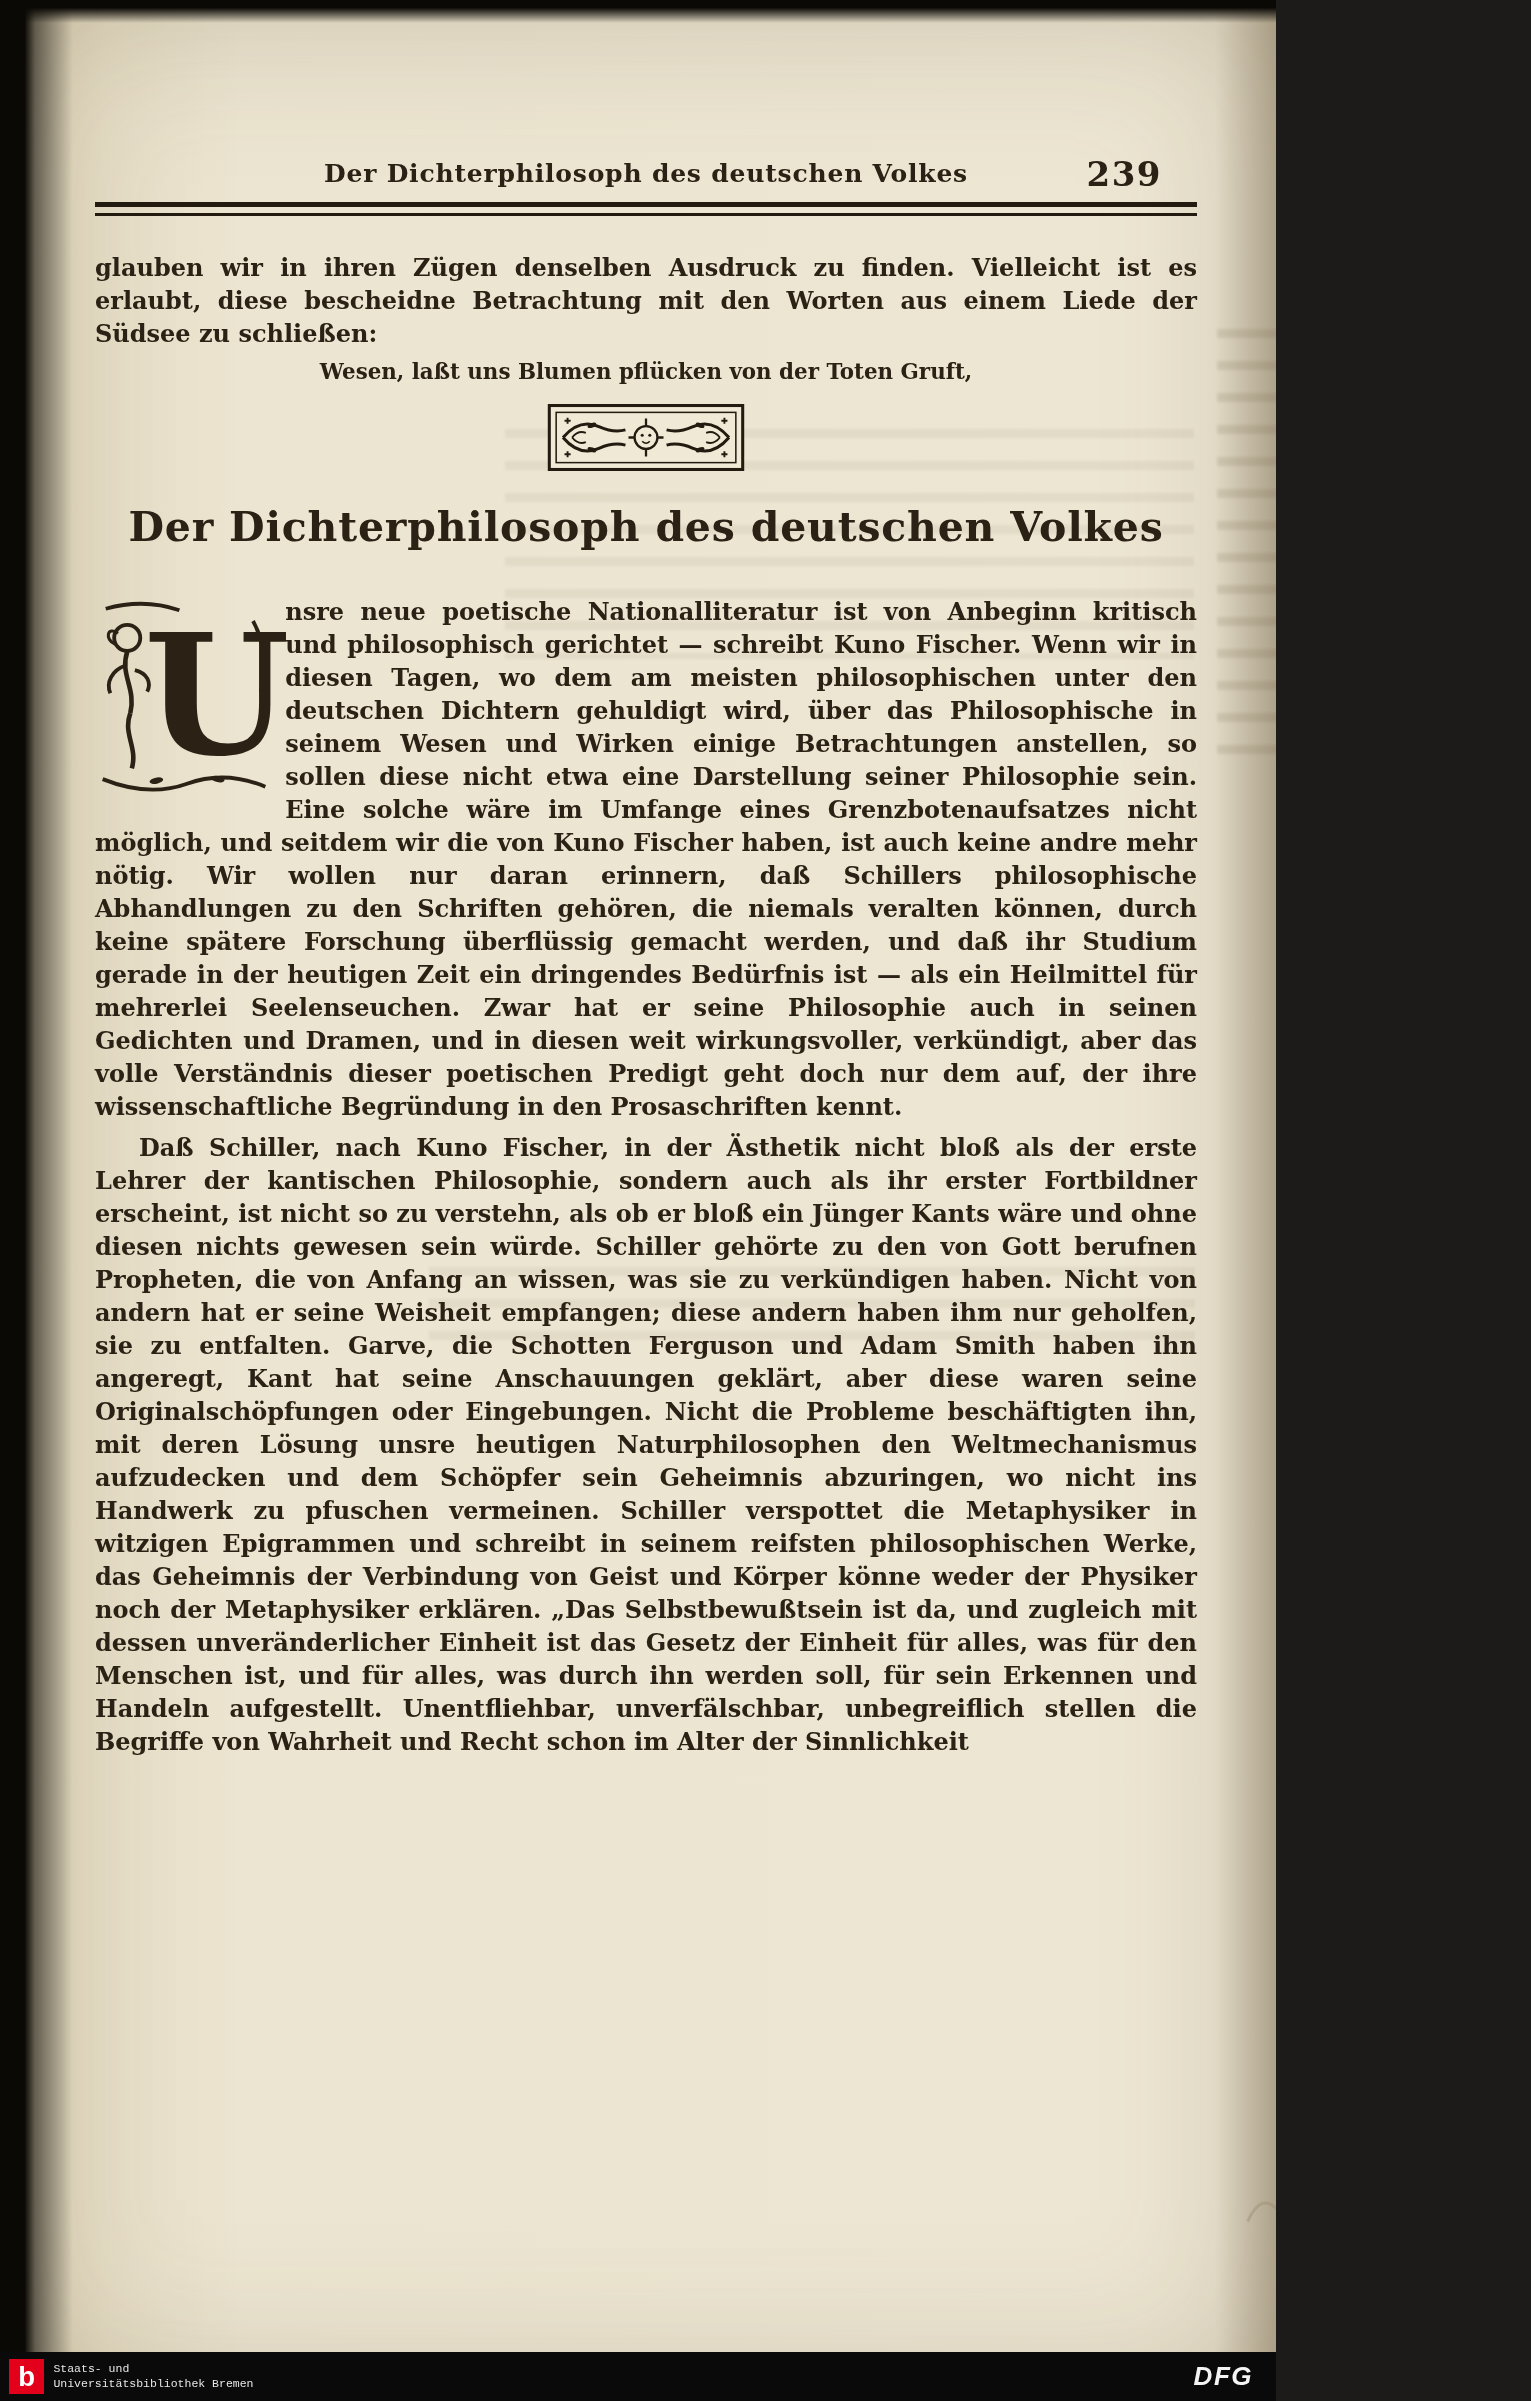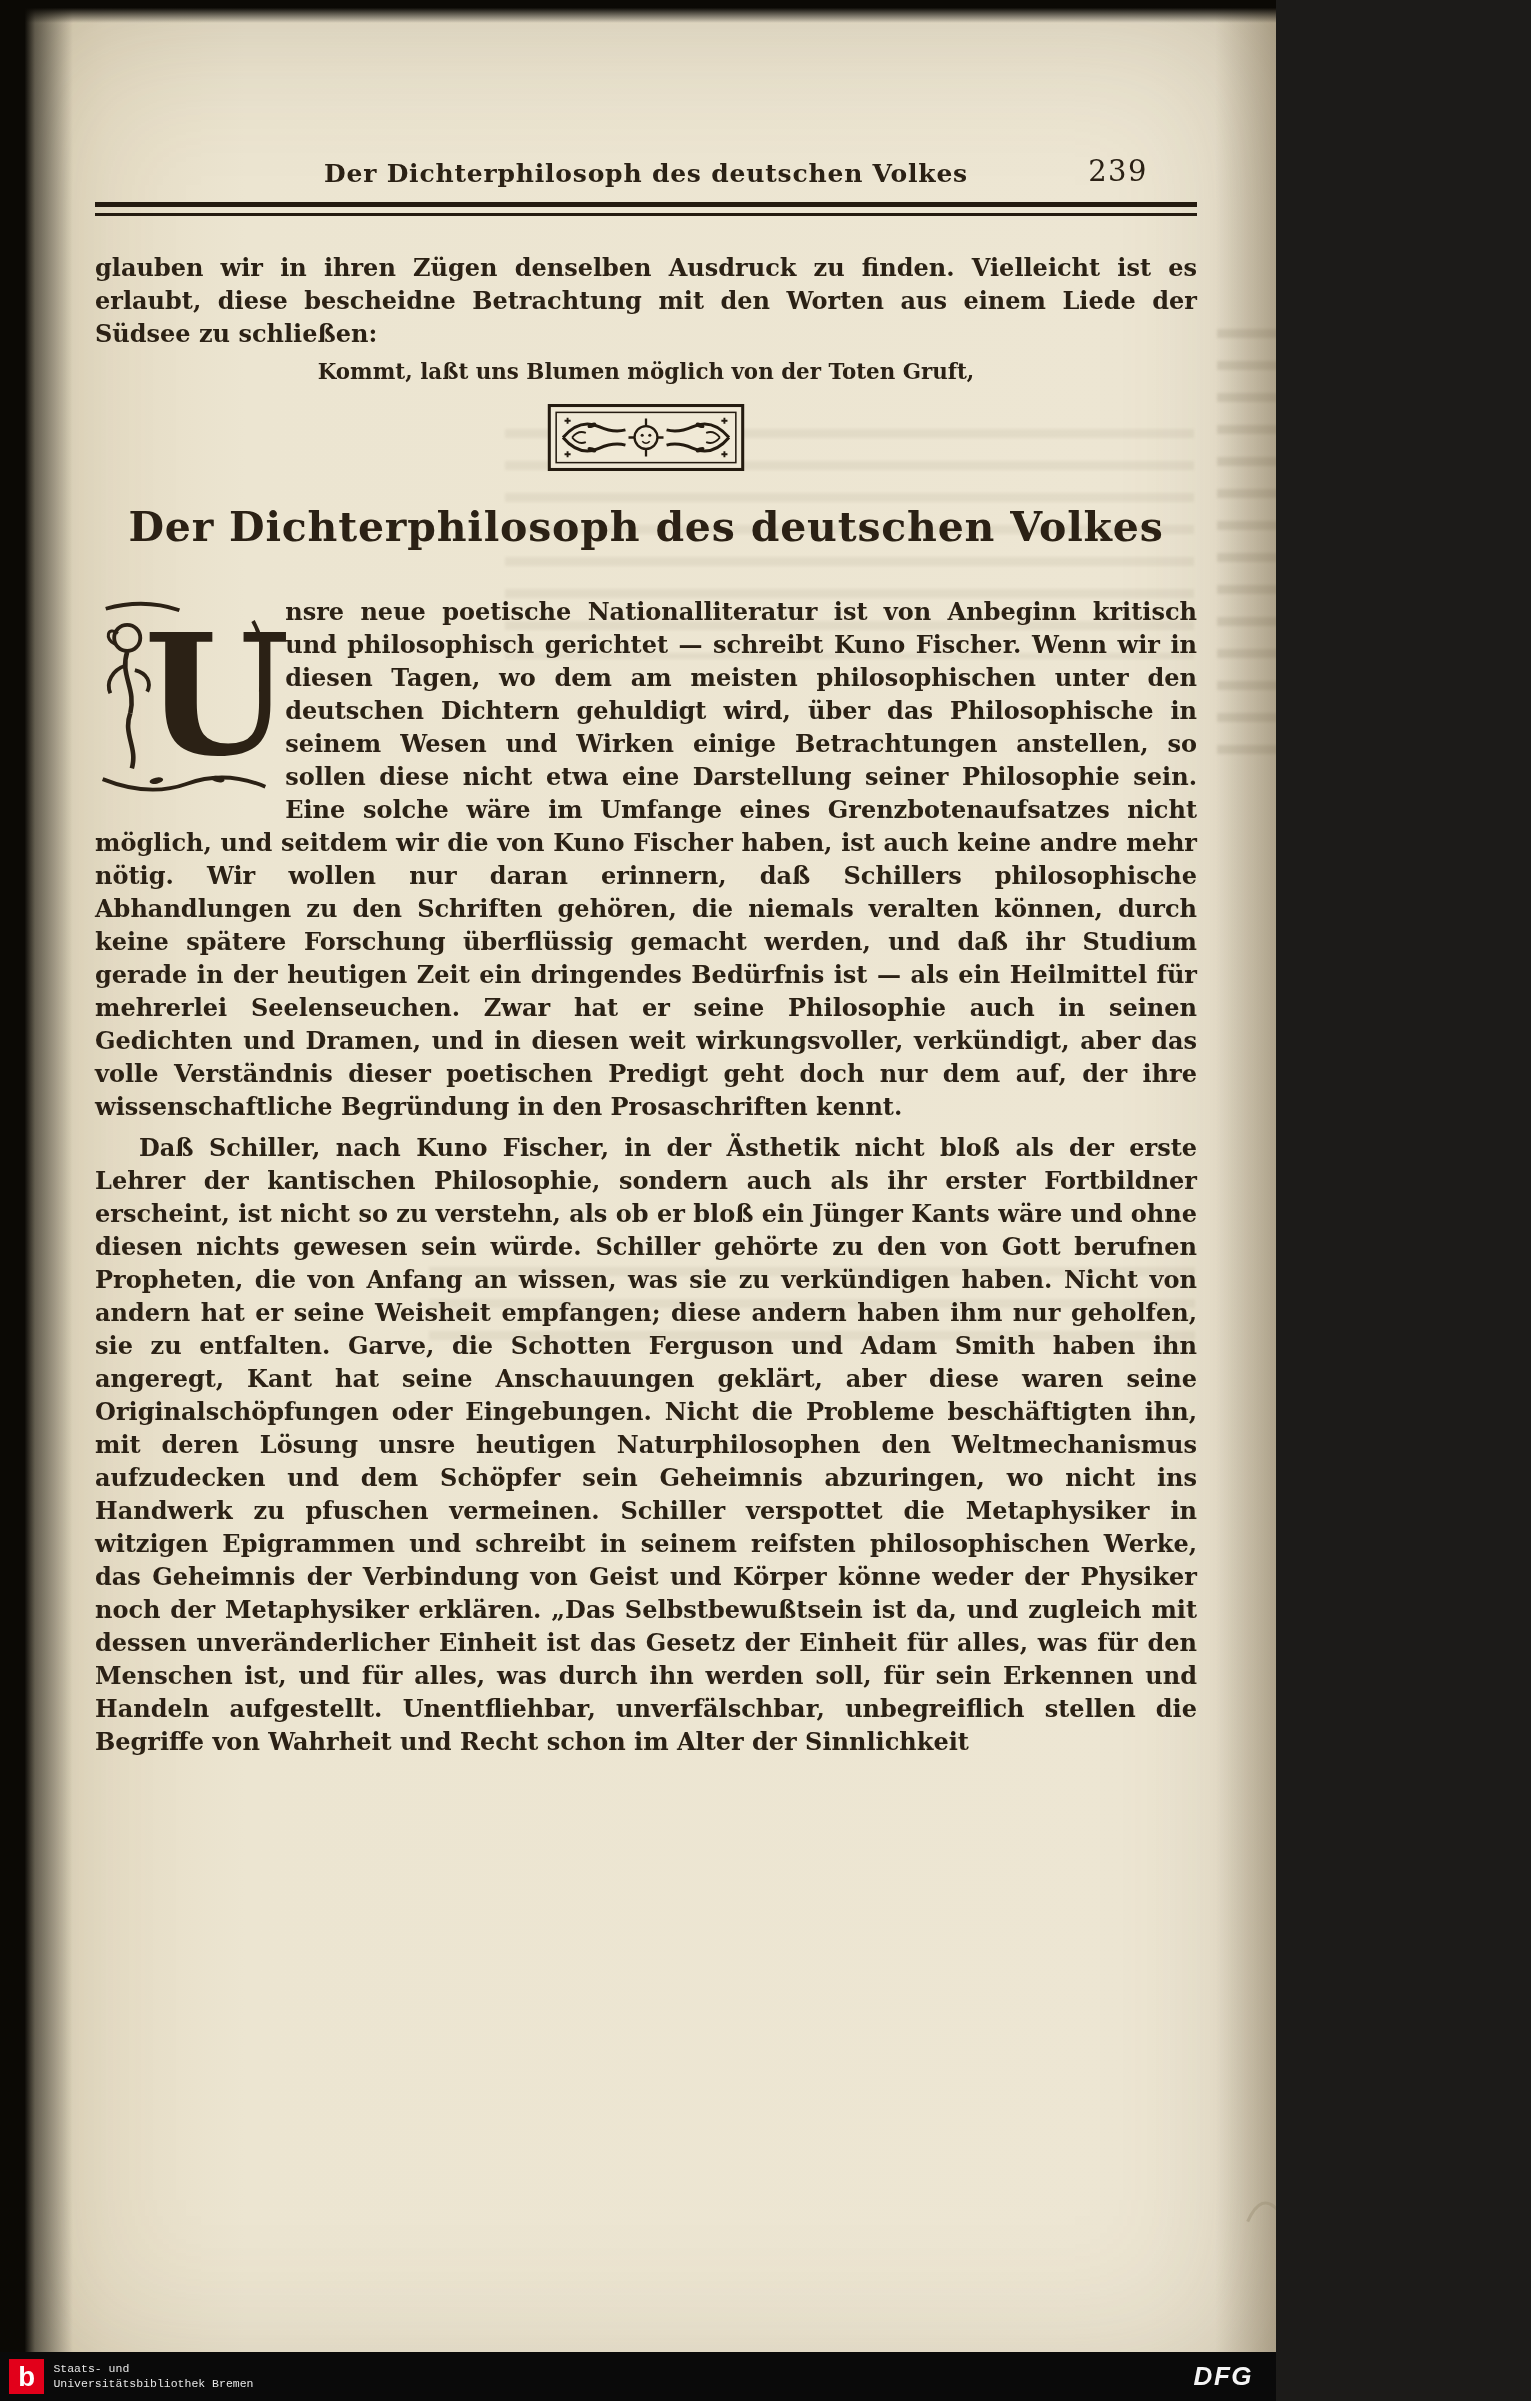--- a/index.html
+++ b/index.html
@@ -20,21 +20,21 @@
   .bleed{position:absolute;z-index:1;filter:blur(1.5px);
     background:repeating-linear-gradient(180deg, rgba(122,110,86,.34) 0 9.2px, rgba(122,110,86,0) 9.2px 32px);}
   .bleed.b1{left:1217px;top:329px;width:276px;height:444px;opacity:.5;}
   .bleed.b2{left:505px;top:429px;width:689px;height:230px;opacity:.28;}
   .bleed.b3{left:429px;top:1267px;width:766px;height:84px;opacity:.26;}
   .pencil{position:absolute;left:1240px;top:2174px;z-index:2;opacity:.45;}
 
   
   .content{position:absolute;left:95px;top:159px;width:1102px;z-index:3;}
   .running-head{position:relative;text-align:center;font-size:25px;font-weight:bold;letter-spacing:0.8px;}
-  .page-number{position:absolute;right:49px;top:-4.6px;font-size:29px;font-weight:normal;letter-spacing:1.5px;}
+  .page-number{position:absolute;right:35px;top:-4.6px;font-size:34px;font-weight:bold;letter-spacing:1.5px;}
   .rule-thick{height:5.4px;background:#241b10;margin-top:13.8px;}
   .rule-thin{height:2.3px;background:#241b10;margin-top:6.1px;}
 
   .intro{margin:35px 0 4px 0;font-size:24px;line-height:33px;font-weight:bold;text-align:justify;}
   .verse{margin-top:7.7px;text-align:center;font-size:21.4px;line-height:30px;font-weight:bold;}
   .verse-author{margin:12.2px 55px 0 0;text-align:right;font-size:23px;font-weight:bold;letter-spacing:0.8px;}
 
   .ornament{margin:17px auto 0 auto;width:198px;height:67px;}
   .article-title{margin:32px 0 0 0;text-align:center;font-size:41px;line-height:49px;font-weight:bold;letter-spacing:0.8px;}
 
@@ -73,21 +73,21 @@
     <div class="running-head">
       <span>Der Dichterphilosoph des deutschen Volkes</span>
       <span class="page-number">239</span>
     </div>
     <div class="rule-thick"></div>
     <div class="rule-thin"></div>
 
     <p class="intro">glauben wir in ihren Zügen denselben Ausdruck zu finden.  Vielleicht ist es erlaubt, diese bescheidne Betrachtung mit den Worten aus einem Liede der Südsee zu schließen:</p>
 
     <div class="verse">
-      <div>Kommt, laßt uns Blumen möglich von der Toten Gruft,</div>
+      <div>Wesen, laßt uns Blumen pflücken von der Toten Gruft,</div>
     </div>
 
     <div class="ornament">
       <svg width="198" height="67" viewBox="0 0 258 88">
         <rect x="2" y="2" width="254" height="84" fill="#f0e9d6" stroke="#241b10" stroke-width="4"></rect>
         <rect x="11" y="11" width="236" height="66" fill="none" stroke="#241b10" stroke-width="2"></rect>
 
         <circle cx="129" cy="44" r="15" fill="none" stroke="#241b10" stroke-width="3"></circle>
         <circle cx="124" cy="41" r="2" fill="#241b10"></circle>
         <circle cx="134" cy="41" r="2" fill="#241b10"></circle>

